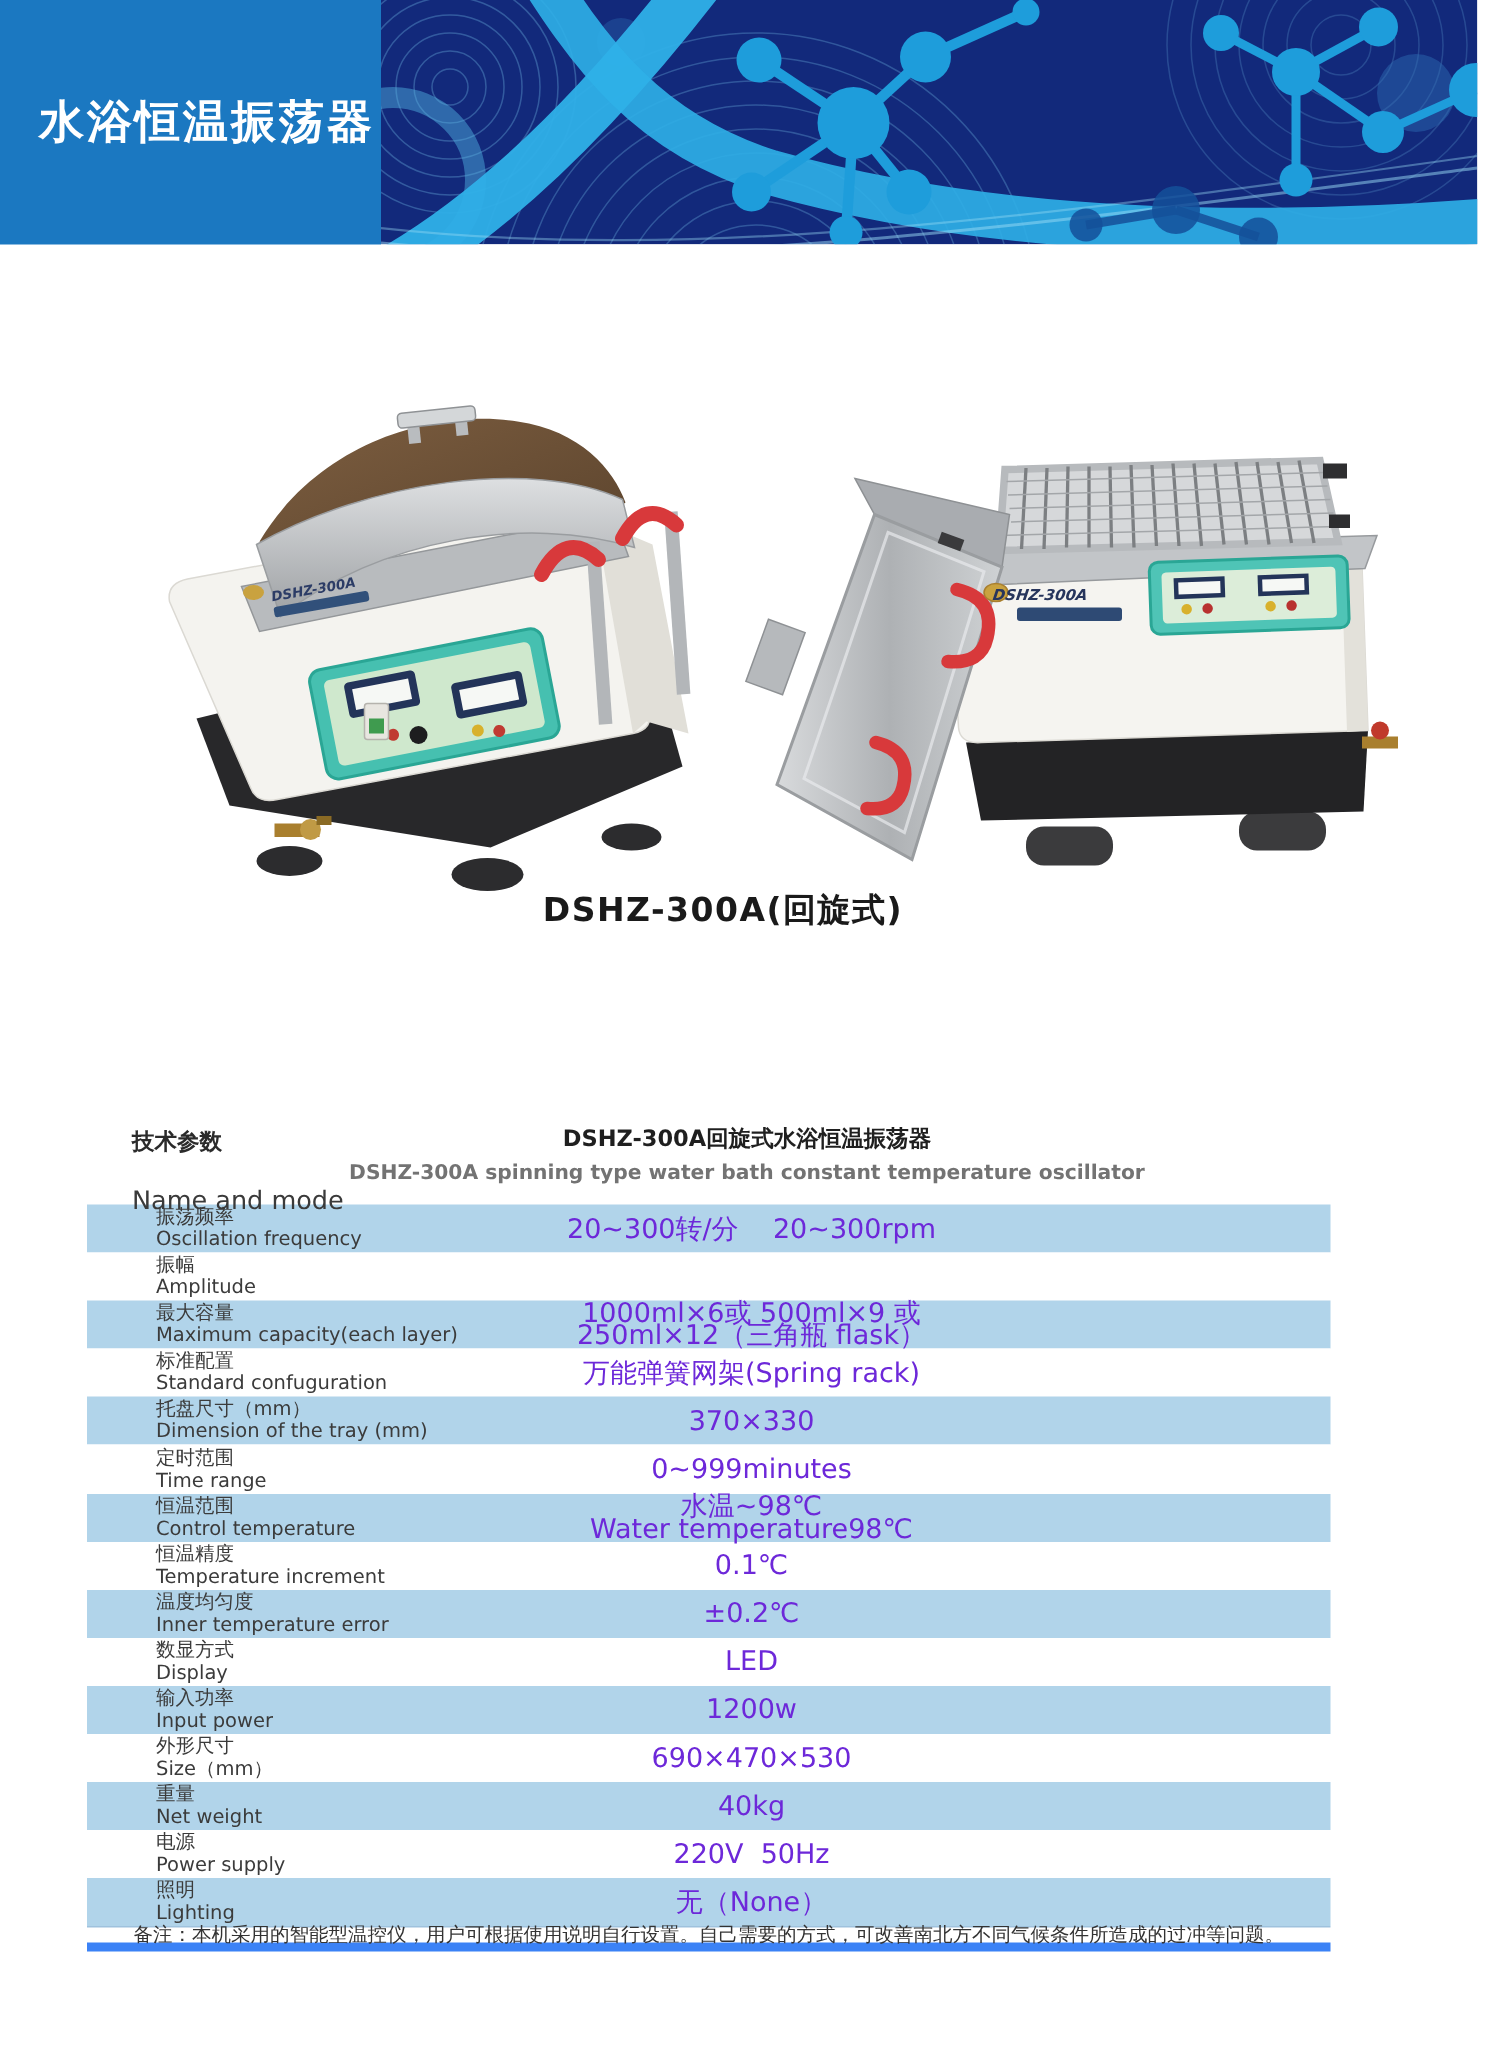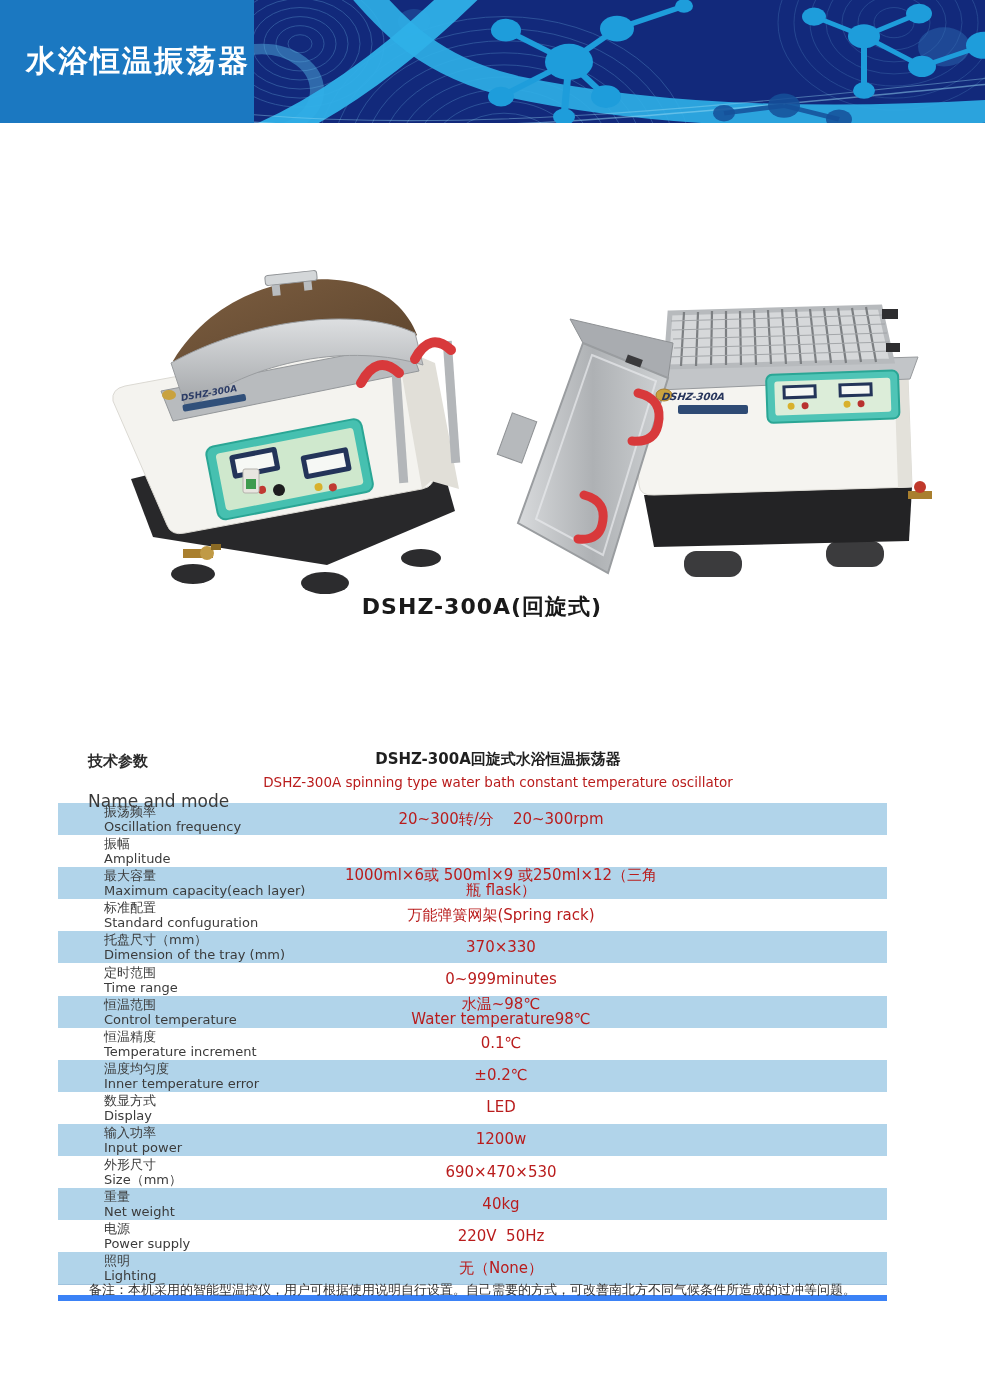--- a/index.html
+++ b/index.html
@@ -3,45 +3,45 @@
 <meta charset="utf-8">
 <style>
   * { margin:0; padding:0; box-sizing:border-box; }
   html,body { background:#ffffff; }
   .page {
     position:relative; width:990px; height:1378px; background:#ffffff;
     font-family:"DejaVu Sans","Liberation Sans",sans-serif; color:#3c3c3c; overflow:hidden;
     margin:0 auto;
   }
   
-  .banner { position:absolute; top:0; left:0; width:990px; height:123px; display:flex; }
+  .banner { position:absolute; top:0; left:0; width:990px; height:163px; display:flex; }
   .banner-left { width:254px; height:100%; background:#1b78c1; display:flex; align-items:center; }
   .banner-left h1 { color:#ffffff; font-size:30px; font-weight:bold; letter-spacing:2px; padding-left:26px; white-space:nowrap; }
   .banner-art { width:731px; height:100%; position:relative; overflow:hidden; }
   .banner-art svg { display:block; width:100%; height:100%; }
   .banner-gap { flex:1; background:#ffffff; }
   
   .product-photo-left  { position:absolute; left:65px;  top:243px; width:415px; height:352px; }
   .product-photo-right { position:absolute; left:488px; top:283px; width:445px; height:302px; }
   .caption { position:absolute; top:592px; left:17px; width:930px; text-align:center;
              font-size:22px; font-weight:bold; color:#1a1a1a; letter-spacing:1px; }
   
   .specs { position:absolute; top:748px; left:58px; width:829px; }
   .specs-header { position:relative; height:55px; }
   .name-cn { position:absolute; left:30px; top:4px;  font-size:15px; font-weight:bold; color:#2b2b2b; }
   .name-en { position:absolute; left:30px; top:23px; font-size:17px; color:#3a3a3a;margin-top:20px; }
   .title-block { position:absolute; left:115px; width:650px; top:2px; text-align:center; }
   .title-cn { font-size:15px; font-weight:bold; color:#1f1f1f; }
-  .title-en { font-size:13.5px; font-weight:normal; color:#b91c1c; margin-top:5px; }
+  .title-en { font-size:13.5px; font-weight:bold; color:#737373; margin-top:5px; }
   .spec-row { display:flex; height:32.1px; align-items:center; }
   .spec-row.blue { background:#b1d4ea; }
   .spec-row.white { background:#ffffff; }
   .row-label { width:285px; padding-left:46px; font-size:13px; line-height:15px; color:#3b3b3b; }
-  .row-value { flex:1; text-align:center; padding-right:228px; font-size:15px; line-height:15px;
-               color:#b91c1c; white-space:pre-wrap; }
+  .row-value { flex:1; text-align:center; padding-right:228px; font-size:18px; line-height:15px;
+               color:#6d28d9; white-space:pre-wrap; }
   .note-row { height:17px; border-top:1px solid #9fc2dd; border-bottom:6px solid #3b82f6;
               display:flex; align-items:center; justify-content:center; font-size:13px; color:#333333; }
 </style>
 </head>
 <body>
 
 <div class="page">
 
   <header class="banner">
     <div class="banner-left">

